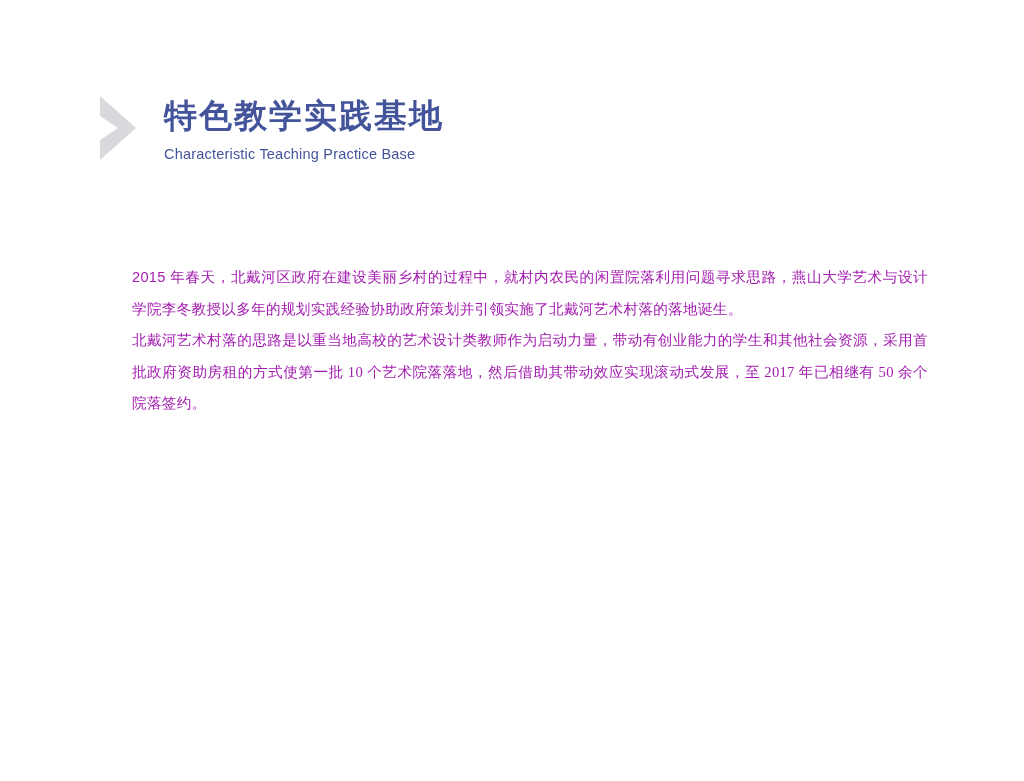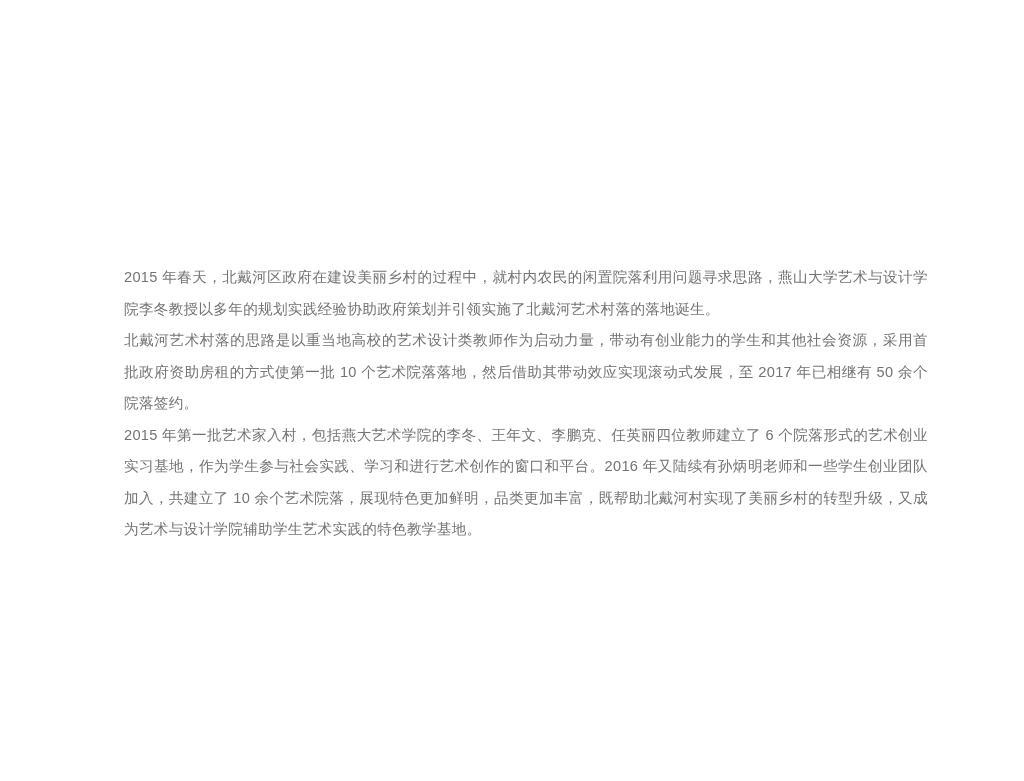--- a/index.html
+++ b/index.html
@@ -61,35 +61,46 @@
   
   .content {
     position: absolute;
     left: 116px;
     top: 262px;
     width: 812px;
   }
   .para {
     font-size: 14.6px;
     line-height: 31.5px;
-    color: #737373;
+    color: #a21caf;
     text-align: justify;
     text-justify: inter-ideograph;
-    margin: 0 0 0 8px;
+    margin: 0 0 0 16px;
     letter-spacing: 0.3px;
   }
   .para + .para {
     margin-top: 0px;
+    font-family: Liberation Serif, serif;
   }
 </style>
 </head>
 <body>
 
 <div class="page">
 
+  <div class="header">
+    <div class="chevron-wrap">
+      <svg width="56" height="80" viewBox="0 0 56 80" aria-hidden="true">
+        <polygon points="4,8 40,40 4,72 4,52 22,40 4,28" fill="#d7d9dd"></polygon>
+      </svg>
+    </div>
+    <div class="title-block">
+      <div class="title-cn">特色教学实践基地</div>
+      <div class="title-en">Characteristic Teaching Practice Base</div>
+    </div>
+  </div>
 
   <div class="content">
     <p class="para">2015 年春天，北戴河区政府在建设美丽乡村的过程中，就村内农民的闲置院落利用问题寻求思路，燕山大学艺术与设计学院李冬教授以多年的规划实践经验协助政府策划并引领实施了北戴河艺术村落的落地诞生。</p>
     <p class="para">北戴河艺术村落的思路是以重当地高校的艺术设计类教师作为启动力量，带动有创业能力的学生和其他社会资源，采用首批政府资助房租的方式使第一批 10 个艺术院落落地，然后借助其带动效应实现滚动式发展，至 2017 年已相继有 50 余个院落签约。</p>
-    <p class="para">2015 年第一批艺术家入村，包括燕大艺术学院的李冬、王年文、李鹏克、任英丽四位教师建立了 6 个院落形式的艺术创业实习基地，作为学生参与社会实践、学习和进行艺术创作的窗口和平台。2016 年又陆续有孙炳明老师和一些学生创业团队加入，共建立了 10 余个艺术院落，展现特色更加鲜明，品类更加丰富，既帮助北戴河村实现了美丽乡村的转型升级，又成为艺术与设计学院辅助学生艺术实践的特色教学基地。</p>
   </div>
 
 </div>
 
 </body></html>

